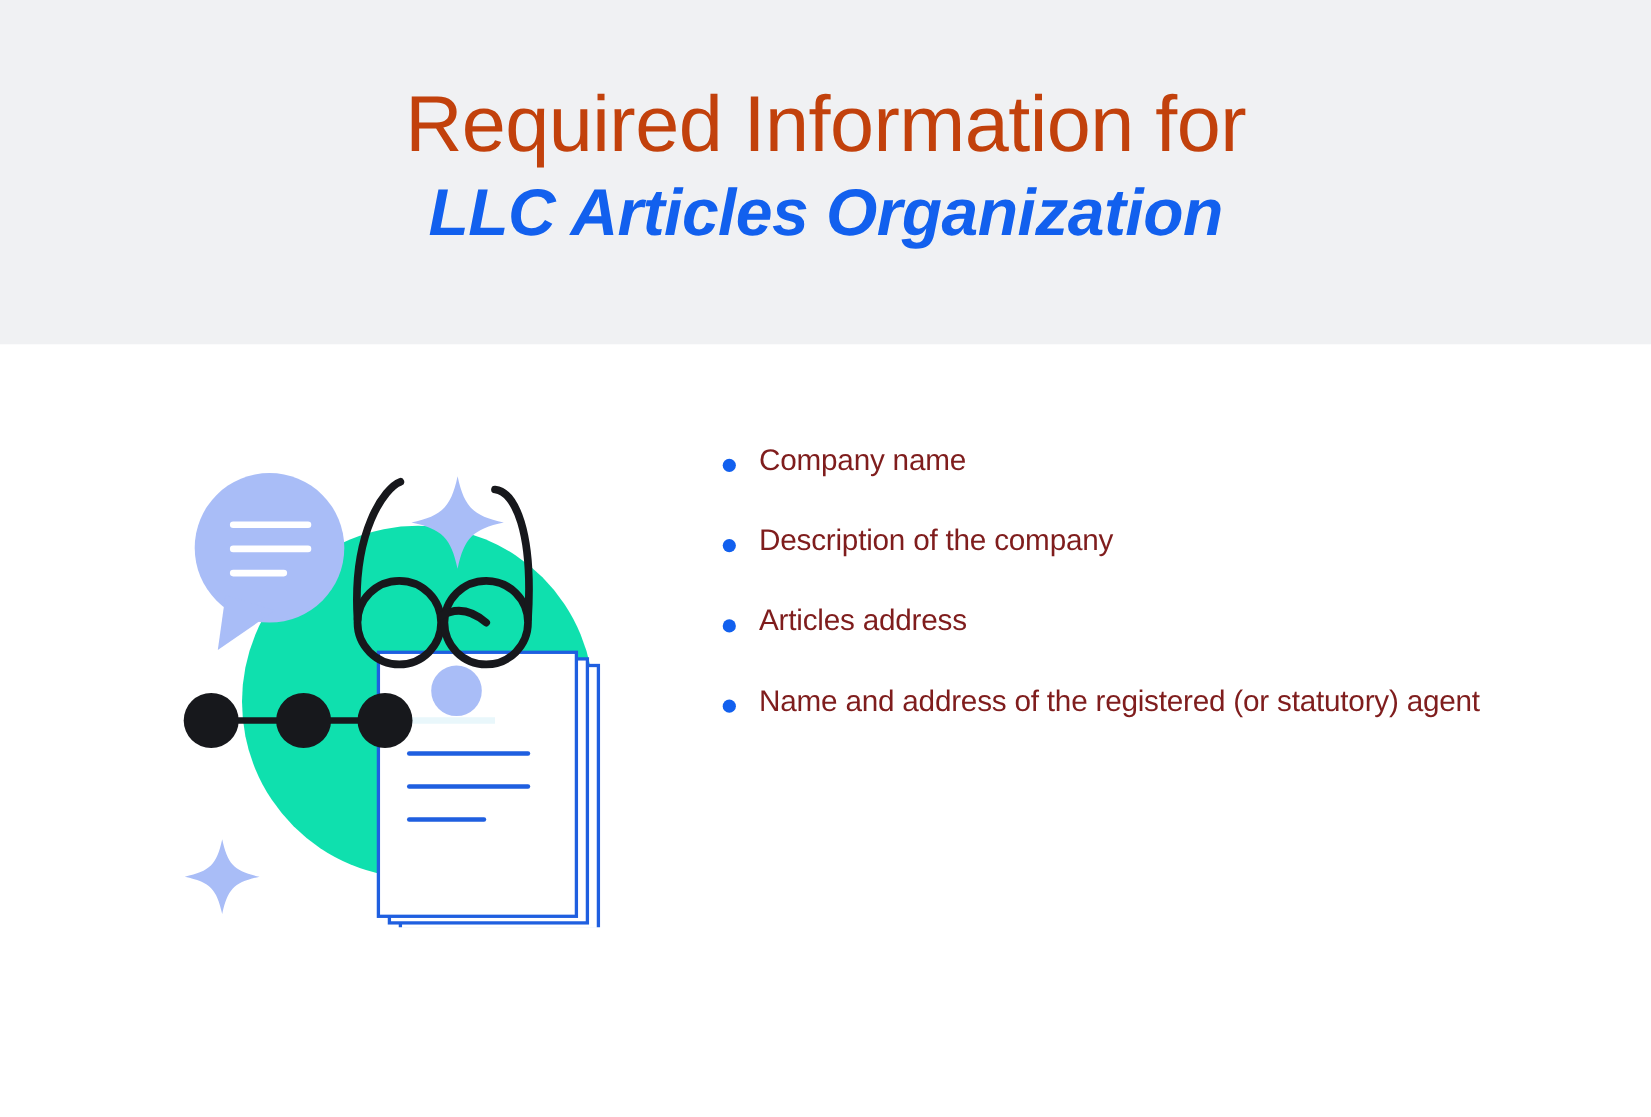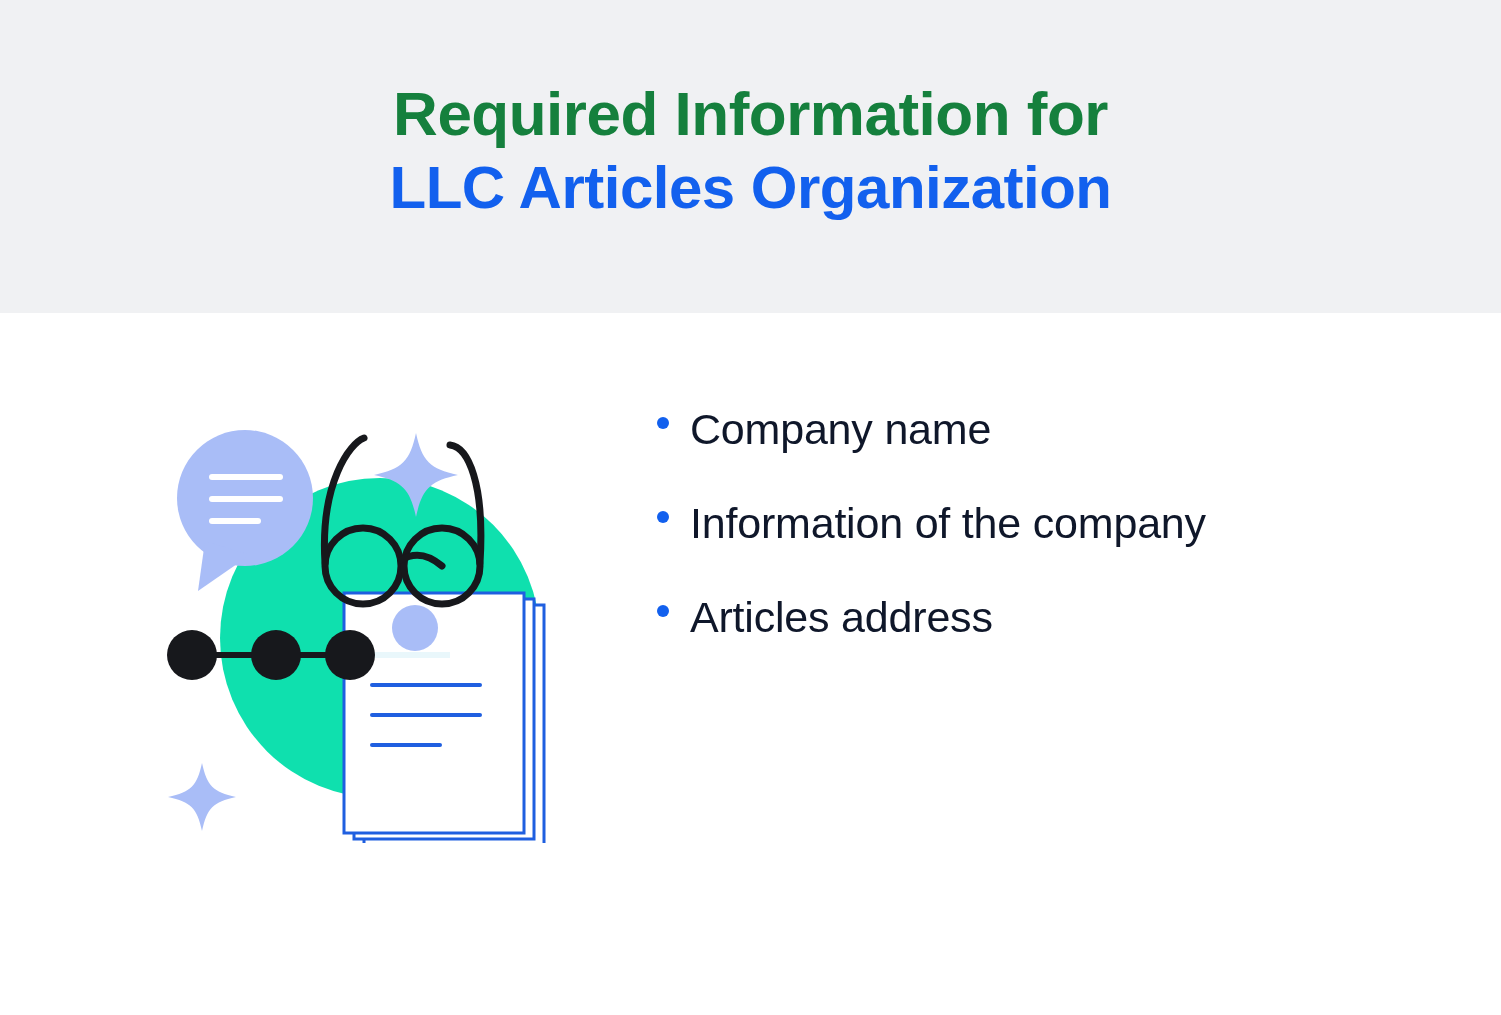--- a/index.html
+++ b/index.html
@@ -28,30 +28,31 @@
     height: 313px;
     background: #f0f1f3;
     display: flex;
     flex-direction: column;
     align-items: center;
     justify-content: center;
     box-sizing: border-box;
     padding-bottom: 10px;
   }
   .title-line-1 {
-    font-size: 62px;
-    font-weight: bold;
-    color: #15803d;
+    font-size: 72px;
+    font-weight: normal;
+    color: #c2410c;
     letter-spacing: -0.5px;
     line-height: 1.12;
     text-align: center;
   }
   .title-line-2 {
     font-size: 60px;
     font-weight: bold;
+    font-style: italic;
     color: #1260ee;
     letter-spacing: -0.5px;
     line-height: 1.2;
     text-align: center;
     margin-top: 4px;
   }
   
   .body-area {
     position: absolute;
     left: 0;
@@ -73,23 +74,23 @@
     top: 88px;
     width: 760px;
     margin: 0;
     padding: 0;
     list-style: none;
   }
   .bullet-item {
     position: relative;
     padding-left: 35px;
     margin-bottom: 37px;
-    font-size: 43px;
+    font-size: 27px;
     line-height: 1.33;
-    color: #0f172a;
+    color: #7f1d1d;
     letter-spacing: -0.2px;
   }
   .bullet-item:last-child {
     margin-bottom: 0;
   }
   .bullet-dot {
     position: absolute;
     left: 2px;
     top: 16px;
     width: 12px;
@@ -167,22 +168,26 @@
       </svg>
     </div>
 
     <ul class="bullet-list">
       <li class="bullet-item">
         <span class="bullet-dot"></span>
         <span>Company name</span>
       </li>
       <li class="bullet-item">
         <span class="bullet-dot"></span>
-        <span>Information of the company</span>
+        <span>Description of the company</span>
       </li>
       <li class="bullet-item">
         <span class="bullet-dot"></span>
         <span>Articles address</span>
+      </li>
+      <li class="bullet-item">
+        <span class="bullet-dot"></span>
+        <span>Name and address of the registered (or statutory) agent</span>
       </li>
     </ul>
 
   </div>
 </div>
 
 </body></html>

